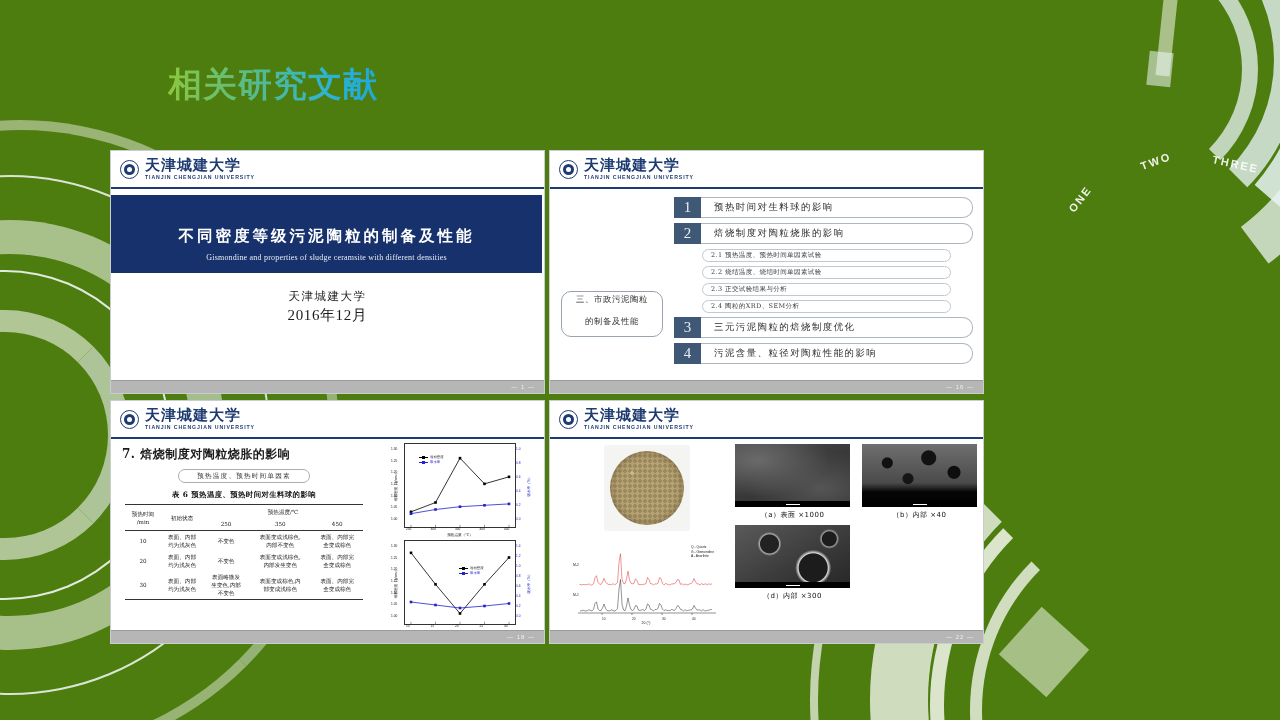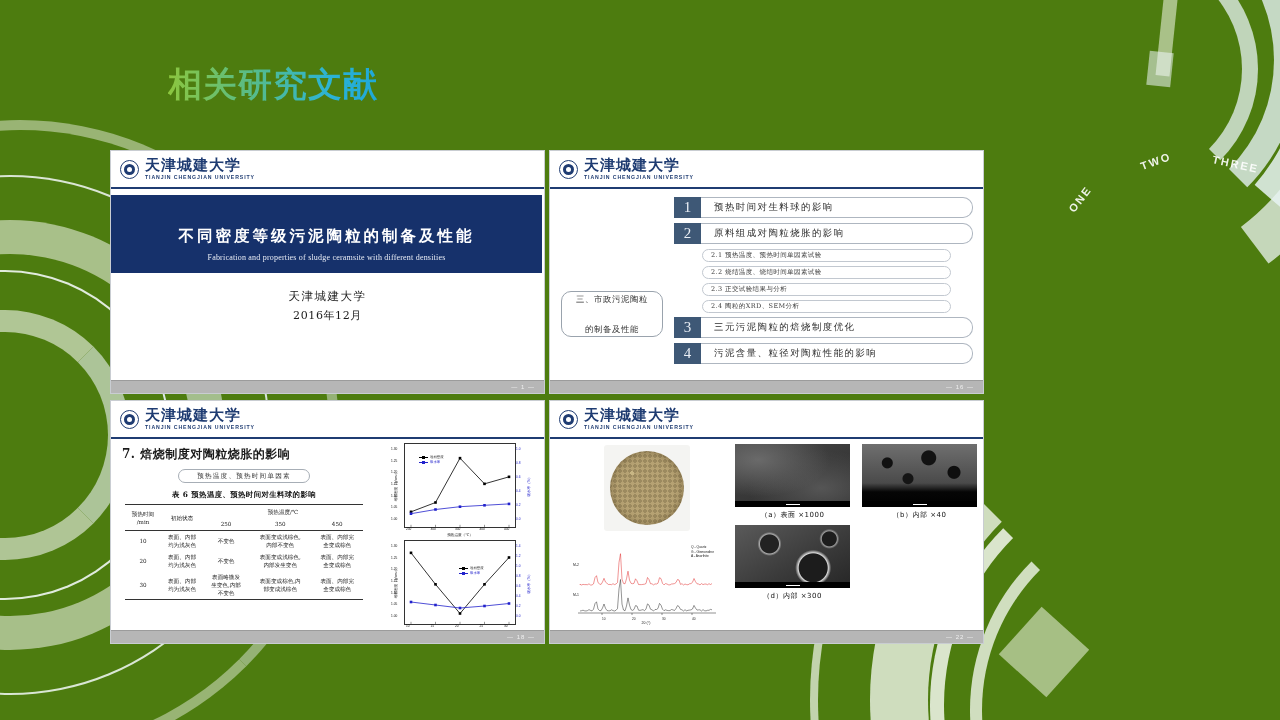--- a/index.html
+++ b/index.html
@@ -135,30 +135,30 @@
   .cover-en {
     color: #e8ecf5; font-size: 8px; letter-spacing: .2px;
     font-family: "Liberation Serif", "DejaVu Serif", serif; white-space: nowrap;
   }
   .cover-lines {
     position: absolute; left: 0; right: 0; top: 96px;
     text-align: center; color: #1c1c1c;
     font-family: "DejaVu Serif", "Liberation Serif", serif;
   }
   .cover-lines div { font-size: 11.5px; line-height: 19px; letter-spacing: 1.5px; }
-  .cover-lines div.date { font-size: 11px; letter-spacing: .6px; }
+  .cover-lines div.date { font-size: 15px; letter-spacing: .6px; font-family: Liberation Serif, serif; }
 
   
   .toc { position: absolute; inset: 0; }
   .toc-left {
     position: absolute; left: 11px; top: 100px; width: 102px; height: 46px;
     border: 1px solid #9aa3ad; border-radius: 10px;
-    display: flex; flex-direction: column; align-items: center; justify-content: space-between;
+    display: flex; flex-direction: column; align-items: center; justify-content: flex-start;
     font-family: "DejaVu Serif", "Liberation Serif", serif;
-    font-size: 8.4px; line-height: 14px; color: #333; letter-spacing: .6px;
+    font-size: 8.4px; line-height: 14px; color: #333; letter-spacing: .6px; gap: 8px;
   }
   .toc-main { position: absolute; left: 124px; top: 6px; right: 10px; }
   .toc-row { display: flex; align-items: stretch; height: 21px; margin-bottom: 5px; }
   .toc-num {
     width: 27px; background: #3e5876; color: #e9eef5;
     display: flex; align-items: center; justify-content: center;
     font-size: 15px; font-family: "Liberation Serif","DejaVu Serif",serif;
   }
   .toc-txt {
     flex: 1; border: 1px solid #aeb6c0; border-left: none;
@@ -344,21 +344,21 @@
       <div class="sl-head">
         <div class="uni-logo"></div>
         <div class="uni-txt">
           <div class="uni-cn">天津城建大学</div>
           <div class="uni-en">TIANJIN CHENGJIAN UNIVERSITY</div>
         </div>
       </div>
       <div class="sl-body">
         <div class="cover-band">
           <div class="cover-cn">不同密度等级污泥陶粒的制备及性能</div>
-          <div class="cover-en">Fabrication and properties of sludge ceramsite with different densities</div>
+          <div class="cover-en">Gismondine and properties of sludge ceramsite with different densities</div>
         </div>
         <div class="cover-lines">
           <div>天津城建大学</div>
           <div class="date">2016年12月</div>
         </div>
       </div>
       <div class="sl-foot">
         <span>— 1 —</span>
       </div>
     </div>
@@ -379,21 +379,21 @@
           </div>
           <div class="toc-main">
 
             <div class="toc-row">
               <div class="toc-num">1</div>
               <div class="toc-txt">预热时间对生料球的影响</div>
             </div>
 
             <div class="toc-row">
               <div class="toc-num">2</div>
-              <div class="toc-txt">原料组成对陶粒烧胀的影响</div>
+              <div class="toc-txt">焙烧制度对陶粒烧胀的影响</div>
             </div>
 
             <div class="toc-subs">
               <div class="toc-sub">2.1  预热温度、预热时间单因素试验</div>
               <div class="toc-sub">2.2  烧结温度、烧结时间单因素试验</div>
               <div class="toc-sub">2.3  正交试验结果与分析</div>
               <div class="toc-sub">2.4  陶粒的XRD、SEM分析</div>
             </div>
 
             <div class="toc-row">

